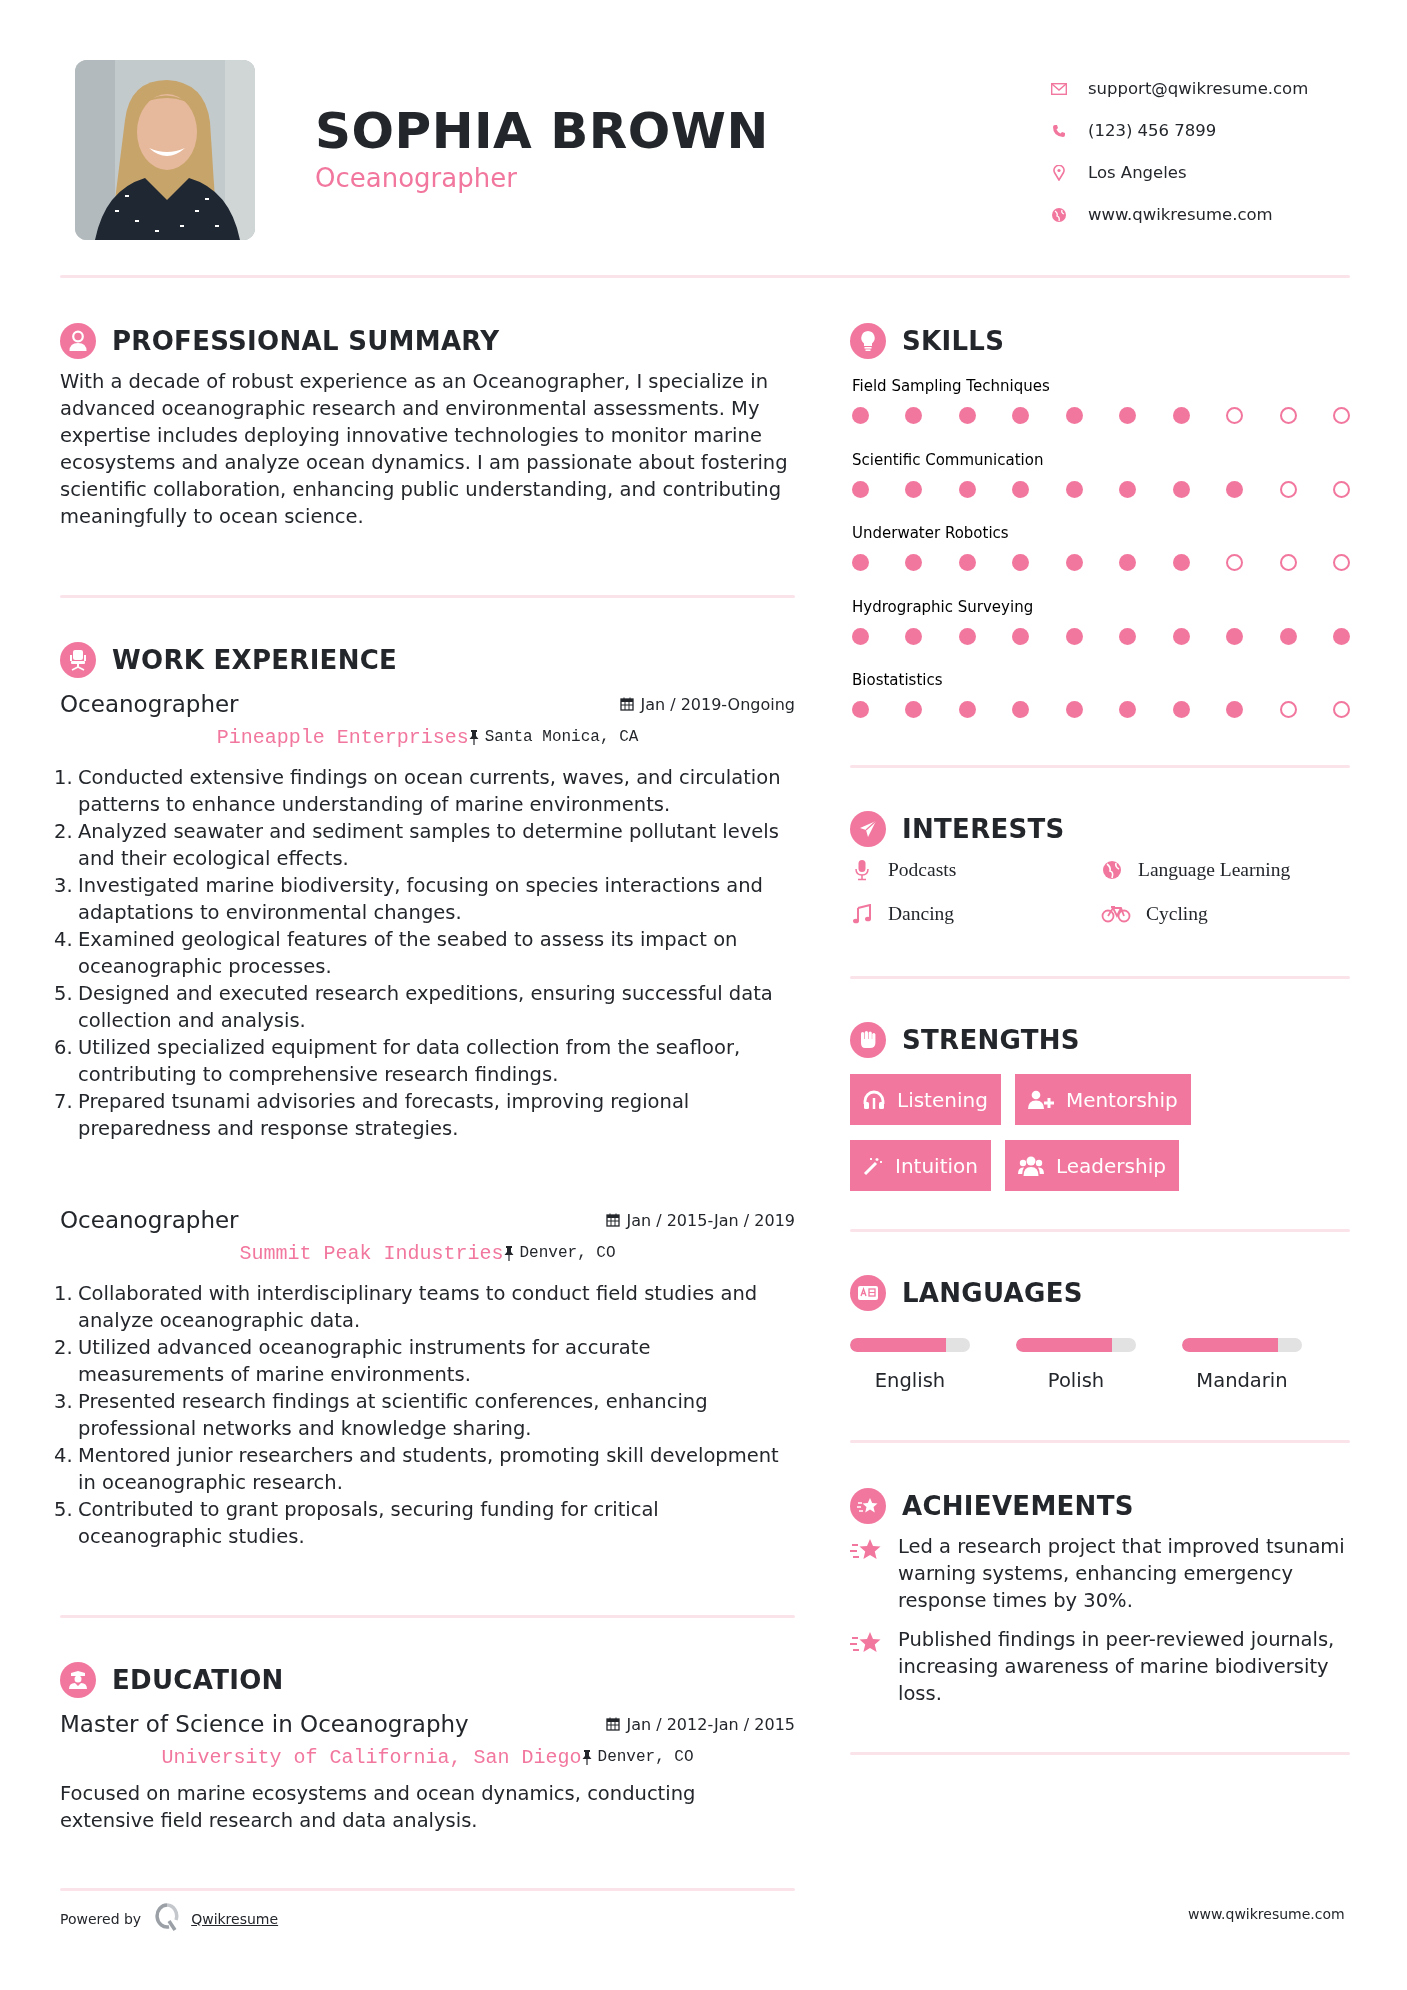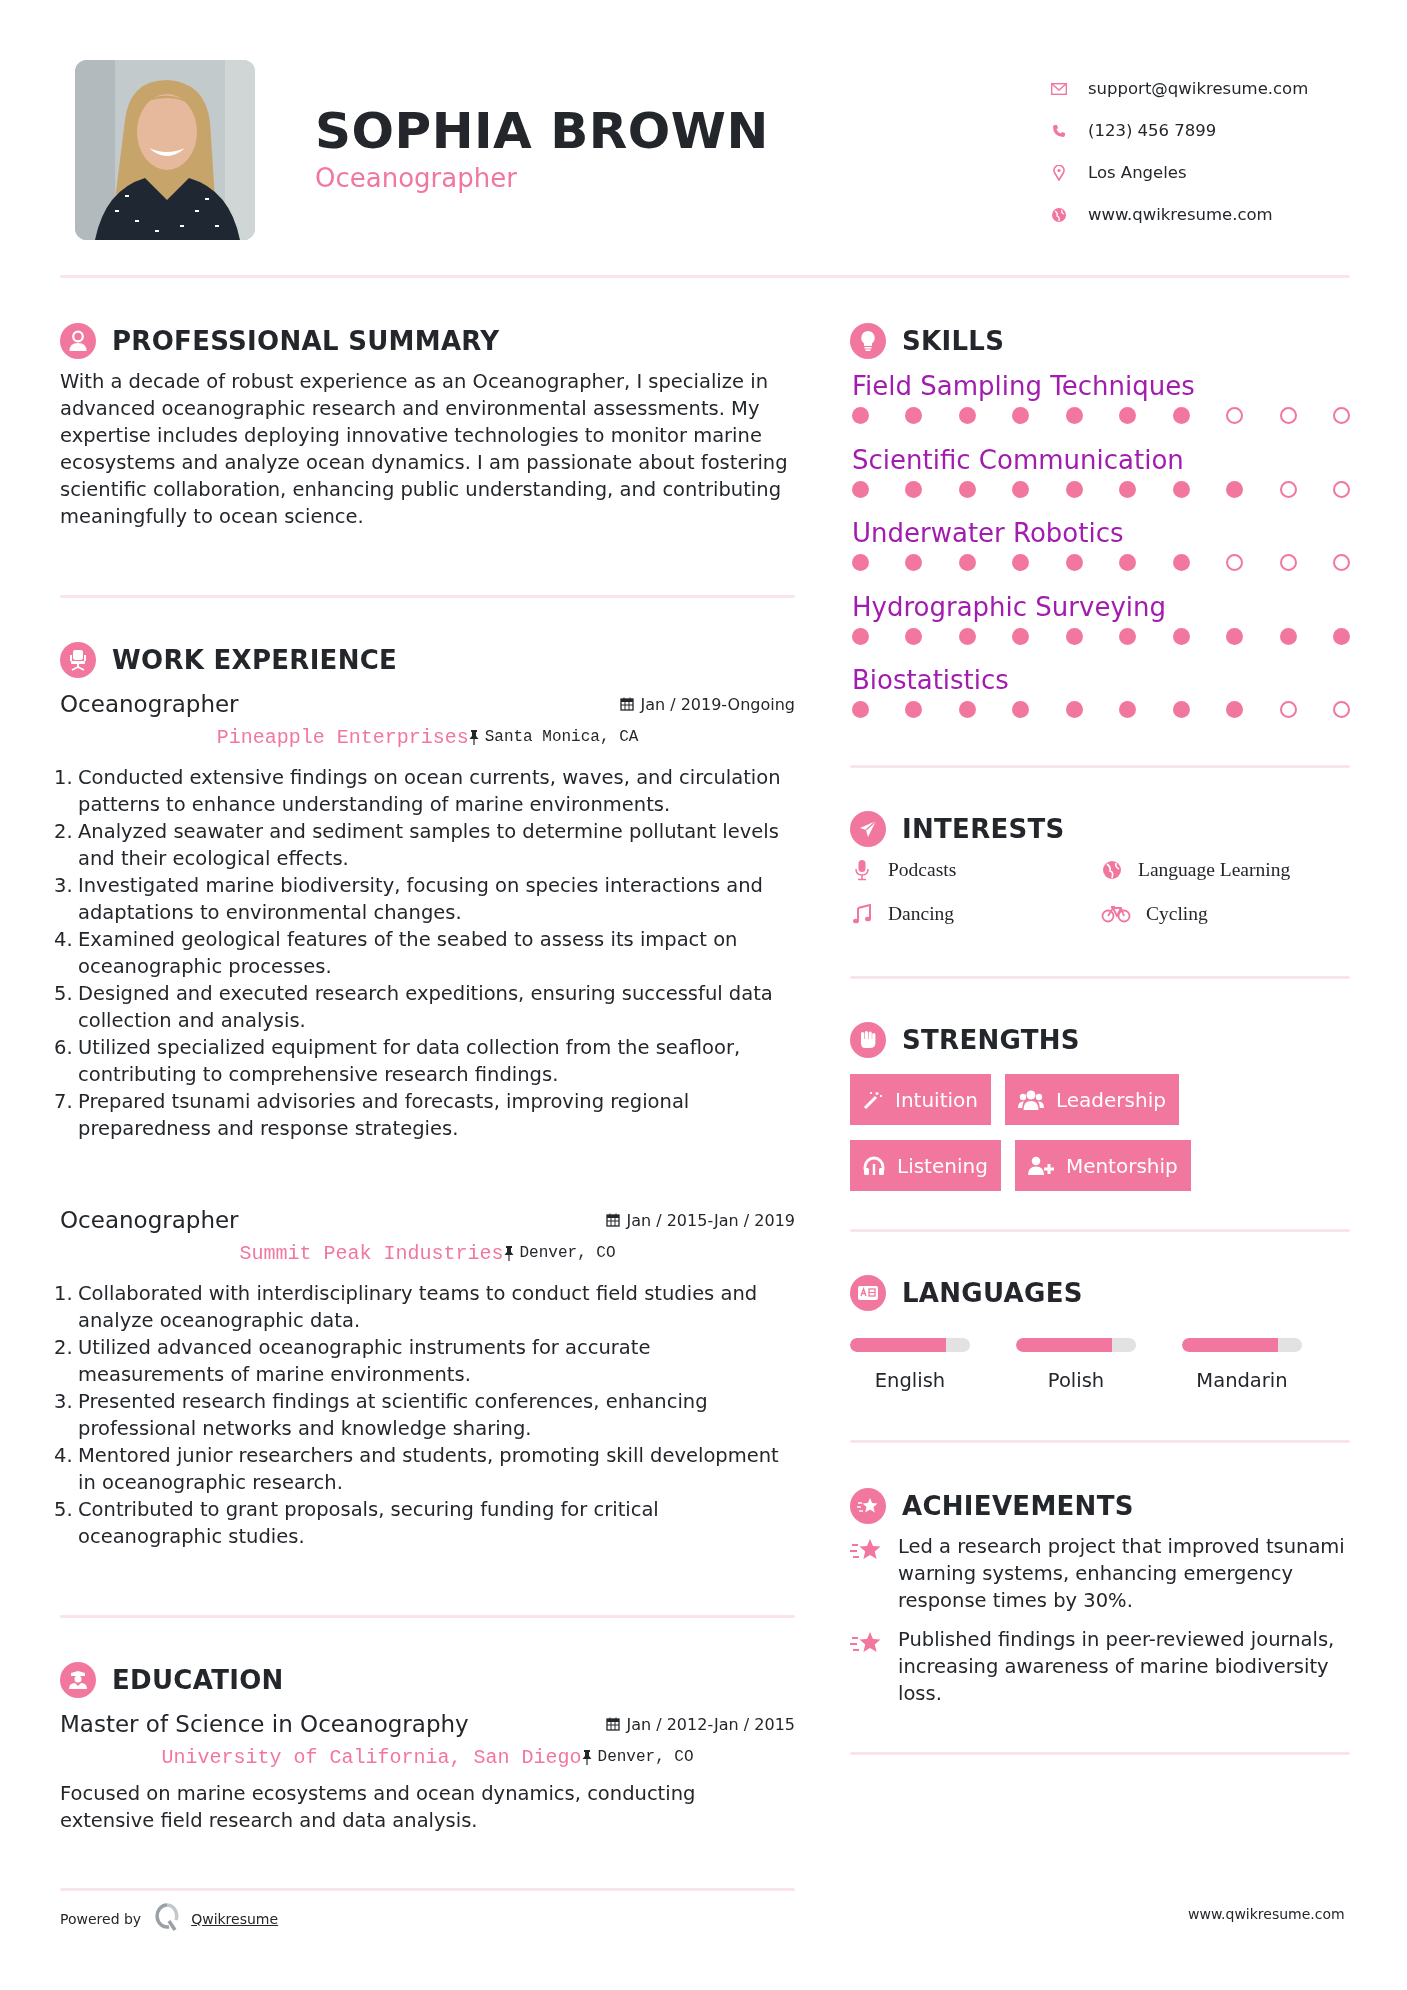--- a/index.html
+++ b/index.html
@@ -53,21 +53,21 @@
   .job-date svg, .job-loc svg { margin-right: 6px; }
   .job-sub { display: flex; justify-content: center; align-items: center; height: 34px; font-family: Liberation Mono, monospace; }
   .job-company { font-size: 20px; color: #f2779e; }
   .job-list { list-style: none; margin-top: 10px; }
   .job-list li { position: relative; padding-left: 18px; font-size: 19.5px; line-height: 27px; color: #23262b; }
   .job-list li .num { position: absolute; left: -6px; top: 0; }
 
   
   .skills { position: absolute; left: 852px; top: 370px; width: 500px; }
   .skill { height: 73.5px; }
-  .skill-name { font-size: 26px; color: #a21caf; height: 33px; line-height: 33px; white-space: nowrap; }
+  .skill-name { font-size: 15px; color: #000000; height: 33px; line-height: 33px; white-space: nowrap; }
   .dots { display: flex; justify-content: space-between; width: 498px; margin-top: 4px; }
   .dot { width: 17px; height: 17px; border-radius: 50%; background: #f2779e; }
   .dot.empty { background: #fff; border: 2.5px solid #f2779e; }
 
   
   .interests { position: absolute; left: 850px; top: 856px; width: 500px; display: grid; grid-template-columns: 250px 250px; row-gap: 16px; }
   .interest { display: flex; align-items: center; height: 28px; }
   .interest .ii { width: 24px; height: 22px; margin-right: 14px; display: flex; align-items: center; justify-content: center; }
   .interest .it { font-size: 19.5px; color: #23262b; white-space: nowrap; font-family: Liberation Serif, serif; }
 
@@ -473,56 +473,56 @@
           <rect x="13.2" y="3" width="3.2" height="7" rx="1.6" fill="#fff"></rect>
           <path d="M2 9 H16.4 V13 Q16.4 18 11 18 H6 Q2 18 2 13 Z" fill="#fff"></path>
         </svg>
     </span>
     <span class="sec-title">STRENGTHS</span>
   </div>
 
   <div class="strengths">
     <div class="str-row">
       <div class="tag">
+        <svg width="22" height="20" viewBox="0 0 22 20">
+            <path d="M2 14 V11 A9 9 0 0 1 20 11 V14" fill="none" stroke="#fff" stroke-width="2.8"></path>
+            <rect x="1" y="12" width="5" height="7" rx="1.5" fill="#fff"></rect>
+            <rect x="16" y="12" width="5" height="7" rx="1.5" fill="#fff"></rect>
+            <path d="M11 8 V19" stroke="#fff" stroke-width="2.5"></path>
+          </svg>
+        <span>Listening</span>
+      </div>
+      <div class="tag">
+        <svg width="26" height="20" viewBox="0 0 26 20">
+            <circle cx="8" cy="5" r="4.3" fill="#fff"></circle>
+            <path d="M0 19 Q0 10.5 8 10.5 Q16 10.5 16 19 Z" fill="#fff"></path>
+            <path d="M21 8 V18 M16 13 H26" stroke="#fff" stroke-width="3"></path>
+          </svg>
+        <span>Mentorship</span>
+      </div>
+    </div>
+    <div class="str-row">
+      <div class="tag">
         <svg width="20" height="20" viewBox="0 0 20 20">
             <path d="M2 18 L13 7" stroke="#fff" stroke-width="3"></path>
             <path d="M14 2 V5 M12.5 3.5 H15.5 M18 5 V7 M17 6 H19 M8 2 V4 M7 3 H9" stroke="#fff" stroke-width="1.3"></path>
           </svg>
         <span>Intuition</span>
       </div>
       <div class="tag">
         <svg width="26" height="22" viewBox="0 0 26 22">
             <circle cx="13" cy="6" r="4.5" fill="#fff"></circle>
             <circle cx="5" cy="8" r="3.2" fill="#fff"></circle>
             <circle cx="21" cy="8" r="3.2" fill="#fff"></circle>
             <path d="M5.5 21 Q5.5 12 13 12 Q20.5 12 20.5 21 Z" fill="#fff"></path>
             <path d="M0 19 Q0 12.5 5 12.5 L6 12.5 Q4 15 4.2 19 Z M26 19 Q26 12.5 21 12.5 L20 12.5 Q22 15 21.8 19 Z" fill="#fff"></path>
           </svg>
         <span>Leadership</span>
       </div>
     </div>
-    <div class="str-row">
-      <div class="tag">
-        <svg width="22" height="20" viewBox="0 0 22 20">
-            <path d="M2 14 V11 A9 9 0 0 1 20 11 V14" fill="none" stroke="#fff" stroke-width="2.8"></path>
-            <rect x="1" y="12" width="5" height="7" rx="1.5" fill="#fff"></rect>
-            <rect x="16" y="12" width="5" height="7" rx="1.5" fill="#fff"></rect>
-            <path d="M11 8 V19" stroke="#fff" stroke-width="2.5"></path>
-          </svg>
-        <span>Listening</span>
-      </div>
-      <div class="tag">
-        <svg width="26" height="20" viewBox="0 0 26 20">
-            <circle cx="8" cy="5" r="4.3" fill="#fff"></circle>
-            <path d="M0 19 Q0 10.5 8 10.5 Q16 10.5 16 19 Z" fill="#fff"></path>
-            <path d="M21 8 V18 M16 13 H26" stroke="#fff" stroke-width="3"></path>
-          </svg>
-        <span>Mentorship</span>
-      </div>
-    </div>
   </div>
 
   <div class="rule" style="left:850px; top:1229px; width:500px;"></div>
 
   <div class="sec-head" style="left:850px; top:1275px;">
     <span class="sec-icon">
       <svg width="22" height="16" viewBox="0 0 22 16">
           <rect x="1" y="1" width="20" height="14" rx="2" fill="#fff"></rect>
           <path d="M4 11 L6.5 4 L9 11 M5 8.5 H8" fill="none" stroke="#f2779e" stroke-width="1.3"></path>
           <rect x="12" y="4" width="6" height="7" fill="none" stroke="#f2779e" stroke-width="1.3"></rect>

